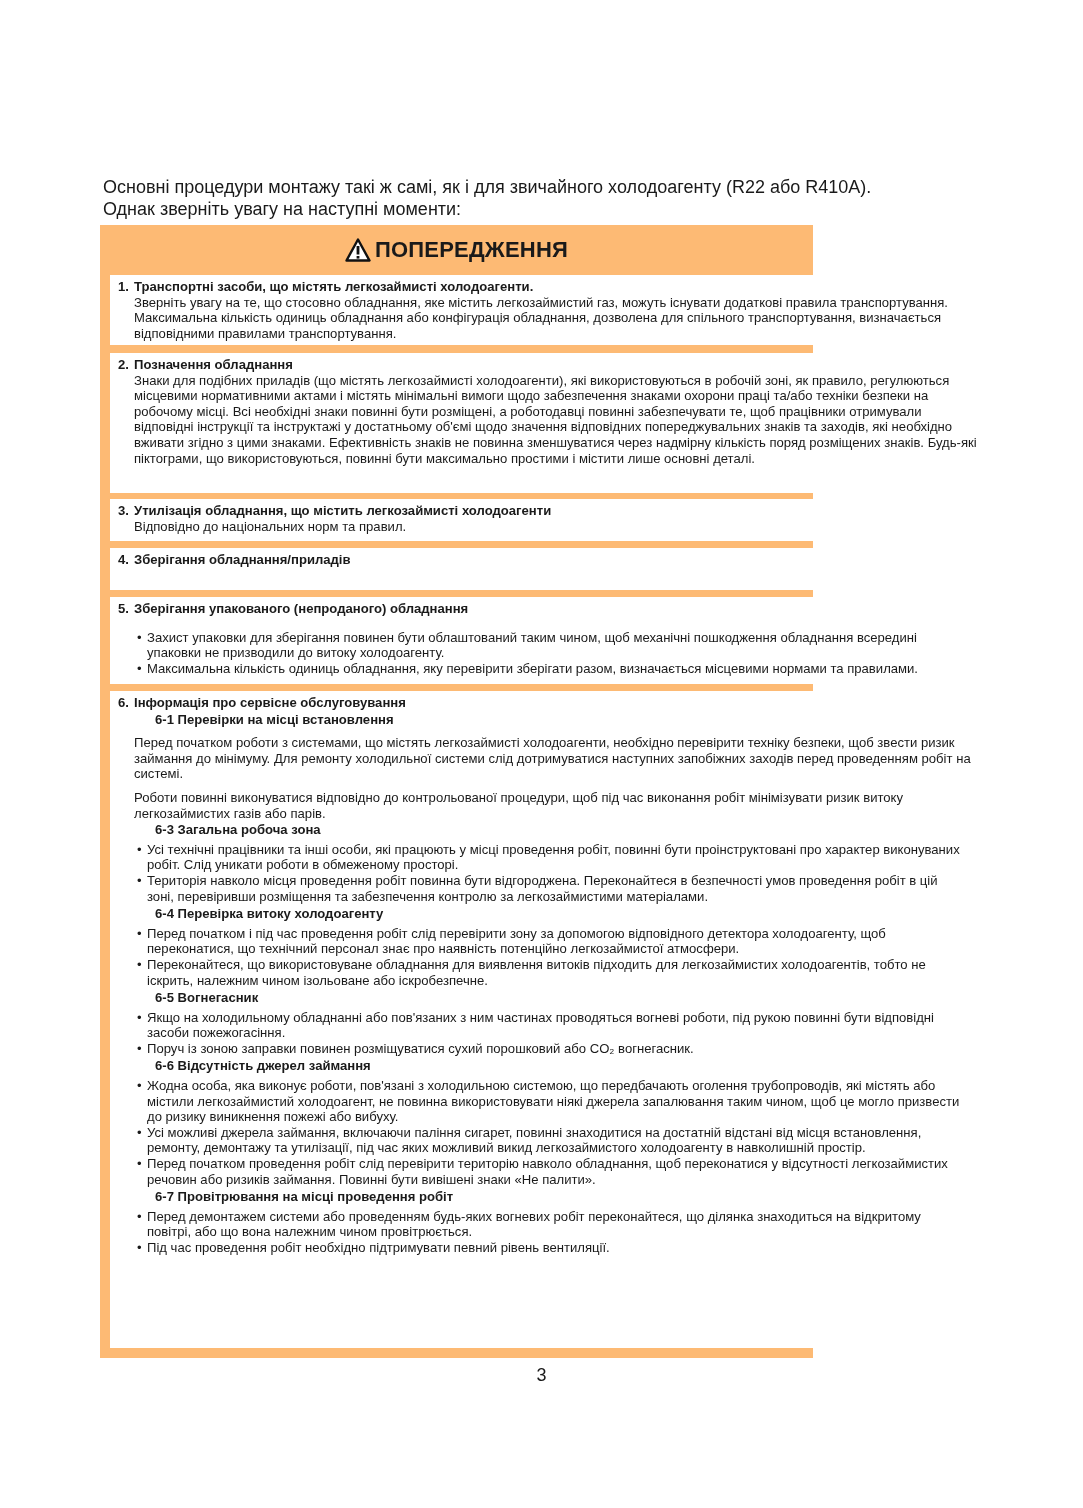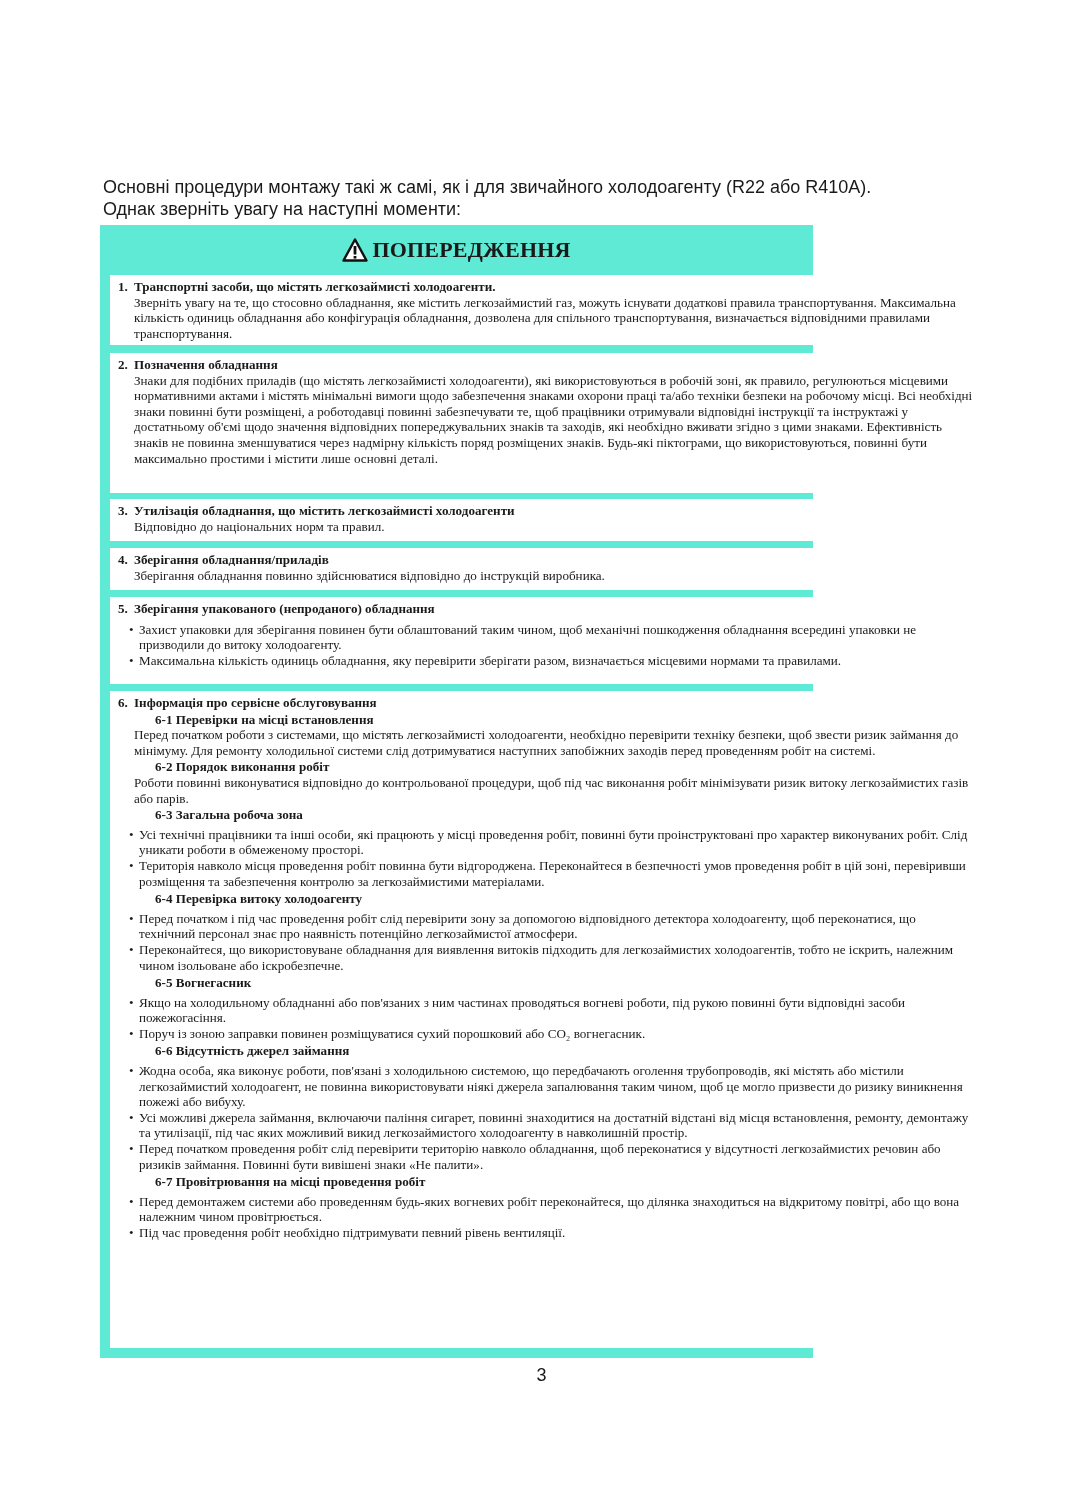--- a/index.html
+++ b/index.html
@@ -7,33 +7,33 @@
          font-family:"Liberation Sans", "DejaVu Sans", sans-serif; color:#1a1a1a; }
   .page { position:absolute; left:0; top:0; width:1083px; height:1508px; }
 
   .header-row { position:absolute; left:101px; top:124px; width:880px; height:30px; }
   .header-bar { position:absolute; left:0; top:10px; width:682px; height:10px; background:#a5a5a5; }
   .header-title { position:absolute; right:0; top:0; font-size:21px; font-weight:bold; line-height:30px; color:#1a1a1a; }
 
   .subtitle { position:absolute; left:103px; top:154px; font-size:17.5px; font-weight:bold; line-height:22px; }
   .intro { position:absolute; left:103px; top:176px; font-size:18px; line-height:22px; width:900px; }
 
-  .warn-box { position:absolute; left:100px; top:225px; width:713px; height:1133px; background:#5eead4;font-family:Liberation Serif, serif; }
+  .warn-box { position:absolute; left:100px; top:225px; width:713px; height:1133px; background:#fdba74; }
   .warn-head { height:50px; display:flex; align-items:center; justify-content:center; }
   .warn-head .tri { width:26px; height:24px; margin-right:4px; }
   .warn-head .label { font-size:22px; font-weight:bold; color:#1a1a1a; letter-spacing:0.2px; }
 
   .panel { position:absolute; left:10px; width:879px; background:#ffffff; box-sizing:border-box;
            padding:4px 10px 0 8px; font-size:13.1px; line-height:15.6px; }
   .panel .h { font-weight:bold; display:flex; }
   .panel .h .num { width:16px; flex:none; }
   .panel .body { padding-left:16px; }
   .panel .sub { font-weight:bold; margin-top:1px;margin-left:37px; }
-  .panel .para { padding-left:16px; margin-top:0; }
-  .panel ul { list-style:none; margin:5px; padding:0; }
+  .panel .para { padding-left:16px; margin-top:8px; }
+  .panel ul { list-style:none; margin:13px; padding:0; }
   .panel li { position:relative; padding-left:16px; }
   .panel li::before { content:"\2022"; position:absolute; left:6px; top:0; }
   .panel .group { margin-top:4px; margin-bottom:2px; }
 
   .page-num { position:absolute; left:0; width:1083px; top:1363px; text-align:center; font-size:18px; line-height:24px; }
 </style>
 </head>
 <body>
 
 <div class="page">
@@ -76,21 +76,20 @@
         <span>Утилізація обладнання, що містить легкозаймисті холодоагенти</span>
       </div>
       <div class="body">Відповідно до національних норм та правил.</div>
     </div>
 
     <div class="panel" style="top:323px;height:42px;">
       <div class="h">
         <span class="num">4.</span>
         <span>Зберігання обладнання/приладів</span>
       </div>
-      <div class="body">Зберігання обладнання повинно здійснюватися відповідно до інструкцій виробника.</div>
     </div>
 
     <div class="panel" style="top:372px;height:87px;">
       <div class="h">
         <span class="num">5.</span>
         <span>Зберігання упакованого (непроданого) обладнання</span>
       </div>
       <ul>
         <li>Захист упаковки для зберігання повинен бути облаштований таким чином, щоб механічні пошкодження обладнання всередині упаковки не призводили до витоку холодоагенту.</li>
         <li>Максимальна кількість одиниць обладнання, яку перевірити зберігати разом, визначається місцевими нормами та правилами.</li>
@@ -102,21 +101,20 @@
         <span class="num">6.</span>
         <span>Інформація про сервісне обслуговування</span>
       </div>
 
       <div>
         <div class="sub">6-1 Перевірки на місці встановлення</div>
         <div class="para">Перед початком роботи з системами, що містять легкозаймисті холодоагенти, необхідно перевірити техніку безпеки, щоб звести ризик займання до мінімуму. Для ремонту холодильної системи слід дотримуватися наступних запобіжних заходів перед проведенням робіт на системі.</div>
       </div>
 
       <div>
-        <div class="sub">6-2 Порядок виконання робіт</div>
         <div class="para">Роботи повинні виконуватися відповідно до контрольованої процедури, щоб під час виконання робіт мінімізувати ризик витоку легкозаймистих газів або парів.</div>
       </div>
 
       <div>
         <div class="sub">6-3 Загальна робоча зона</div>
         <ul class="group">
           <li>Усі технічні працівники та інші особи, які працюють у місці проведення робіт, повинні бути проінструктовані про характер виконуваних робіт. Слід уникати роботи в обмеженому просторі.</li>
           <li>Територія навколо місця проведення робіт повинна бути відгороджена. Переконайтеся в безпечності умов проведення робіт в цій зоні, перевіривши розміщення та забезпечення контролю за легкозаймистими матеріалами.</li>
         </ul>
       </div>

